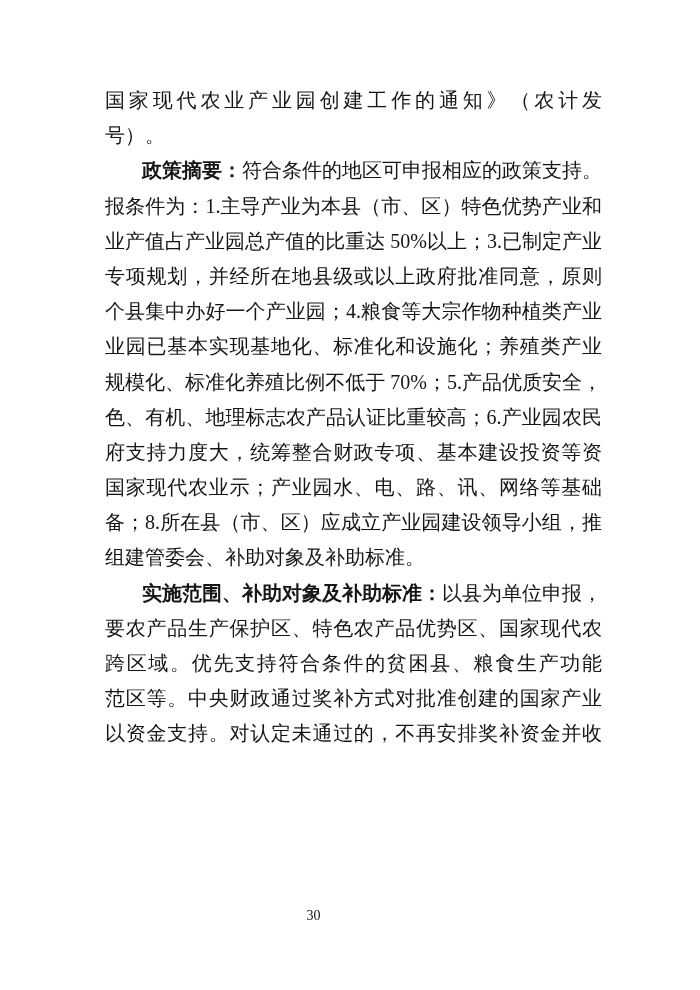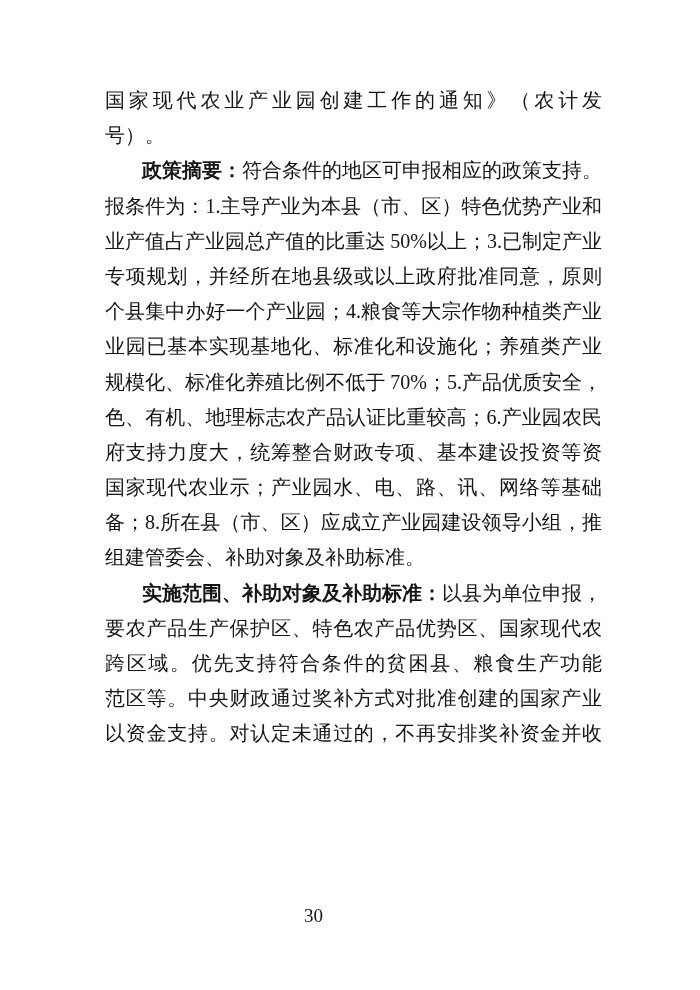--- a/index.html
+++ b/index.html
@@ -45,21 +45,21 @@
   }
   .line .bold {
     font-weight: 700;
   }
   .page-number {
     position: absolute;
     top: 906px;
     left: 0;
     width: 627px;
     text-align: center;
-    font-size: 19px;
+    font-size: 14px;
     line-height: 20px;
     color: #151515;
   }
 </style>
 </head>
 <body>
 
 <div class="page">
   <div class="textblock">
       <div class="line"><span class="">国家现代农业产业园创建工作的通知》（农计发〔2018〕11</span></div>

